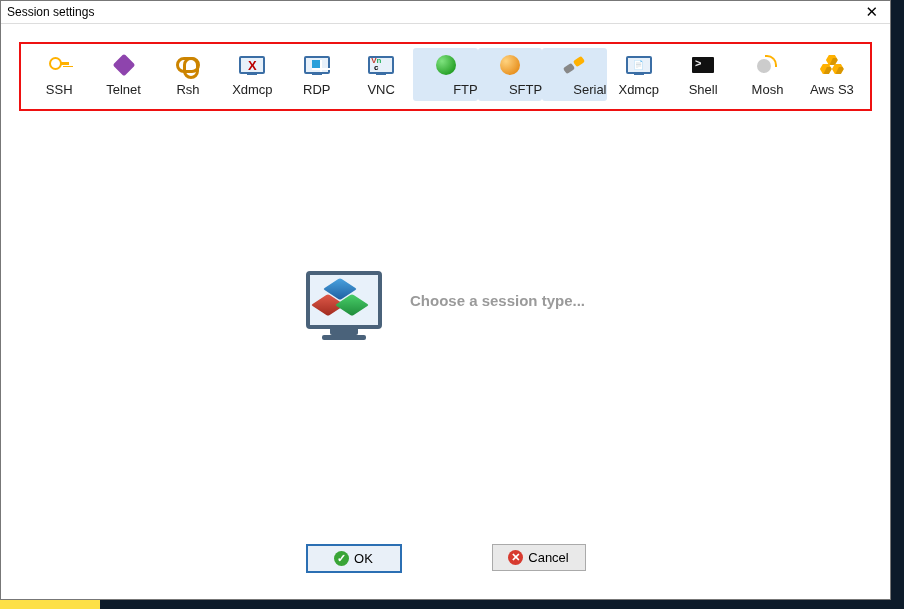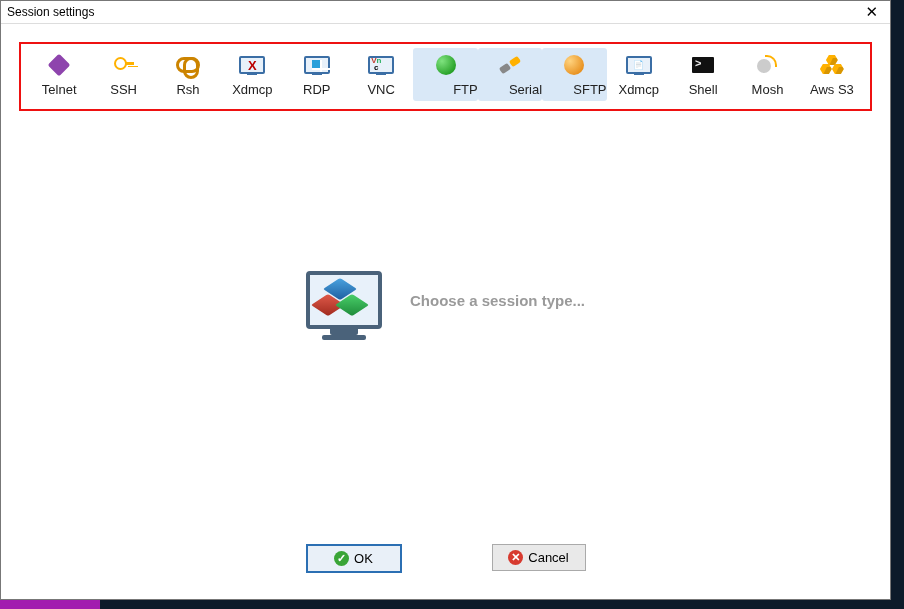--- a/index.html
+++ b/index.html
@@ -1,16 +1,16 @@
 <!DOCTYPE html>
 <html><head>
 <meta charset="utf-8">
 <style>
   html,body{margin:0;padding:0;font-family:"Segoe UI",Tahoma,sans-serif;font-size:13px;background:#fff;}
-  .window{width:904px;height:609px;position:relative;background:#a21caf;}
+  .window{width:904px;height:609px;position:relative;background:#fde047;}
   .bg-right{position:absolute;right:0;top:0;width:14px;height:100%;background:#0d1b2a;}
   .bg-bottom{position:absolute;left:100px;bottom:0;width:804px;height:9px;background:#0d1b2a;}
   .dialog{position:absolute;left:0;top:0;width:891px;height:600px;background:#fff;border:1px solid #777;box-sizing:border-box;}
   .titlebar{height:22px;display:flex;align-items:center;justify-content:space-between;padding:0 6px;border-bottom:1px solid #ddd;font-size:12px;}
   .close-x{font-size:15px;cursor:pointer;padding:0 6px;font-weight:300;font-family:Arial;}
   .tabstrip{margin:18px 18px 0 18px;border:2px solid #e11;padding:4px 6px 8px 6px;display:flex;justify-content:space-between;}
   .tab{flex:1;text-align:center;padding:4px 0;cursor:pointer;border-radius:3px;}
   .tab.hl{background:#d9e8f7;text-align:right;}
   .tab .icon{height:26px;display:flex;align-items:center;justify-content:center;margin-bottom:4px;}
   .tab .lbl{font-size:13px;color:#222;}
@@ -71,29 +71,29 @@
   <div class="dialog">
     <div class="titlebar">
       <span>Session settings</span>
       <span class="close-x">✕</span>
     </div>
 
     <div class="tabstrip">
 
       <div class="tab">
         <div class="icon">
+            <span class="key"></span>
+          </div>
+        <div class="lbl">SSH</div>
+      </div>
+      <div class="tab">
+        <div class="icon">
             <span class="gem"></span>
           </div>
         <div class="lbl">Telnet</div>
-      </div>
-      <div class="tab">
-        <div class="icon">
-            <span class="key"></span>
-          </div>
-        <div class="lbl">SSH</div>
       </div>
       <div class="tab">
         <div class="icon">
             <span class="knot"></span>
           </div>
         <div class="lbl">Rsh</div>
       </div>
       <div class="tab">
         <div class="icon">
             <span class="mon">
@@ -121,29 +121,29 @@
         <div class="lbl">VNC</div>
       </div>
       <div class="tab hl">
         <div class="icon">
             <span class="globe" style="background:radial-gradient(circle at 30% 30%,#7fe37f,#0a8a0a)"></span>
           </div>
         <div class="lbl">FTP</div>
       </div>
       <div class="tab hl">
         <div class="icon">
+            <span class="globe" style="background:radial-gradient(circle at 30% 30%,#ffd37f,#e07b00)"></span>
+          </div>
+        <div class="lbl">SFTP</div>
+      </div>
+      <div class="tab hl">
+        <div class="icon">
             <span class="cable"></span>
           </div>
         <div class="lbl">Serial</div>
-      </div>
-      <div class="tab hl">
-        <div class="icon">
-            <span class="globe" style="background:radial-gradient(circle at 30% 30%,#ffd37f,#e07b00)"></span>
-          </div>
-        <div class="lbl">SFTP</div>
       </div>
       <div class="tab">
         <div class="icon">
             <span class="mon">
               <span class="inner" style="font-size:9px;color:#3b6ea5">📄</span>
             </span>
           </div>
         <div class="lbl">Xdmcp</div>
       </div>
       <div class="tab">

